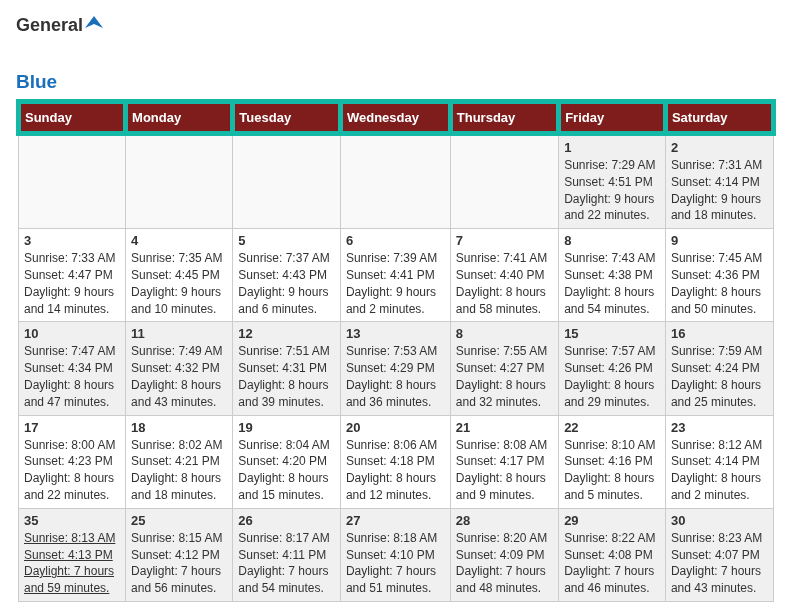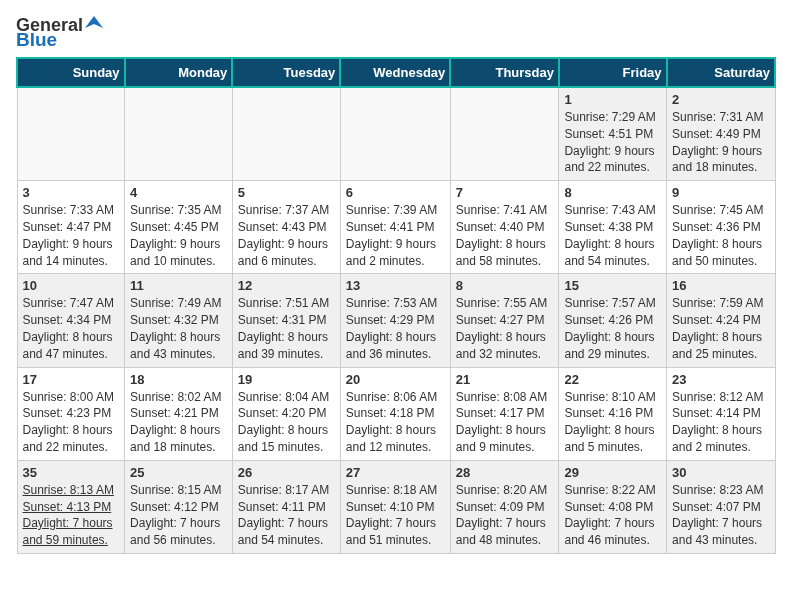--- a/index.html
+++ b/index.html
@@ -13,20 +13,21 @@
     .header-area {
       display: flex;
       justify-content: space-between;
       align-items: flex-start;
       margin-bottom: 4px;
     }
     .logo {
       display: flex;
       flex-direction: column;
       align-items: flex-start;
+      gap: 42px;
     }
     .logo-text {
       font-size: 18px;
       font-weight: bold;
       color: #333;
       line-height: 1;
     }
     .logo-row {
       display: flex;
       align-items: center;
@@ -44,27 +45,27 @@
       font-size: 16px;
       color: #444;
       margin-top: 2px;
     }
     table {
       width: 100%;
       border-collapse: collapse;
       margin-top: 8px;
     }
     th {
-      background-color: #0c4a6e;
+      background-color: #7f1d1d;
       color: #fff;
       font-size: 13px;
       font-weight: bold;
       padding: 6px 4px;
-      text-align: right;
-      border: 2px solid #14b8a6;
+      text-align: left;
+      border: 5px solid #14b8a6;
     }
     td {
       border: 1px solid #ccc;
       vertical-align: top;
       padding: 4px 5px;
       font-size: 10.5px;
       color: #333;
       width: 113px;
       min-height: 80px;
       background: #fff;
@@ -130,21 +131,21 @@
         <td class="shaded">
           <span class="day-num">1</span>
           <div class="day-info" style="white-space: pre-line;">Sunrise: 7:29 AM
 Sunset: 4:51 PM
 Daylight: 9 hours
 and 22 minutes.</div>
         </td>
         <td class="shaded">
           <span class="day-num">2</span>
           <div class="day-info" style="white-space: pre-line;">Sunrise: 7:31 AM
-Sunset: 4:49 PM
+Sunset: 4:14 PM
 Daylight: 9 hours
 and 18 minutes.</div>
         </td>
       </tr>
       <tr>
         <td>
           <span class="day-num">3</span>
           <div class="day-info" style="white-space: pre-line;">Sunrise: 7:33 AM
 Sunset: 4:47 PM
 Daylight: 9 hours

